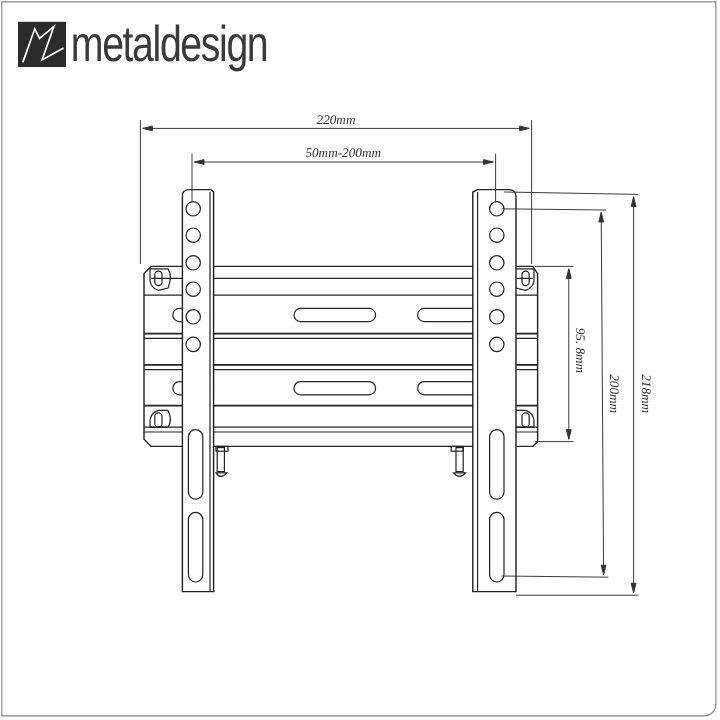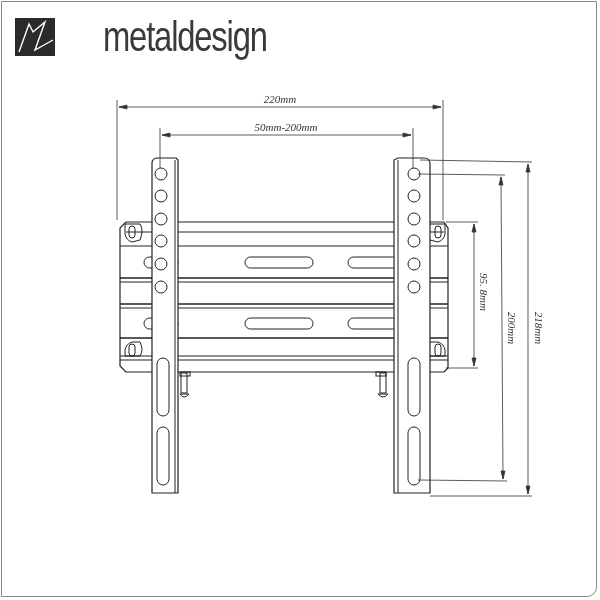--- a/index.html
+++ b/index.html
@@ -1,18 +1,18 @@
 <!DOCTYPE html>
 <html><head>
 <meta charset="utf-8">
 <style>
   html,body{margin:0;padding:0;background:#fff;}
   body{width:600px;height:600px;overflow:hidden;position:relative;font-family:"Liberation Sans",sans-serif;}
   .frame{position:absolute;left:1px;top:1px;width:596px;height:596px;border:1px solid #8a8a8a;border-radius:0 0 10px 0;box-sizing:border-box;}
-  .logo{position:absolute;left:15px;top:18px;display:flex;align-items:flex-end;gap:44px;}
+  .logo{position:absolute;left:15px;top:18px;display:flex;align-items:flex-end;}
   .logo-mark{width:40px;height:38px;}
   .logo-text{font-family:"Liberation Sans Narrow","Liberation Sans",sans-serif;font-size:42px;line-height:38px;color:#3a3a3a;margin-left:4px;letter-spacing:-1.5px;transform:scaleX(0.78);transform-origin:left bottom;font-weight:300;}
   svg.drawing{position:absolute;left:0;top:0;}
   .dim-label{font-family:"Liberation Serif",serif;font-style:italic;font-size:11px;fill:#333;}
 </style>
 </head>
 <body>
 
 <div class="frame"></div>
 

